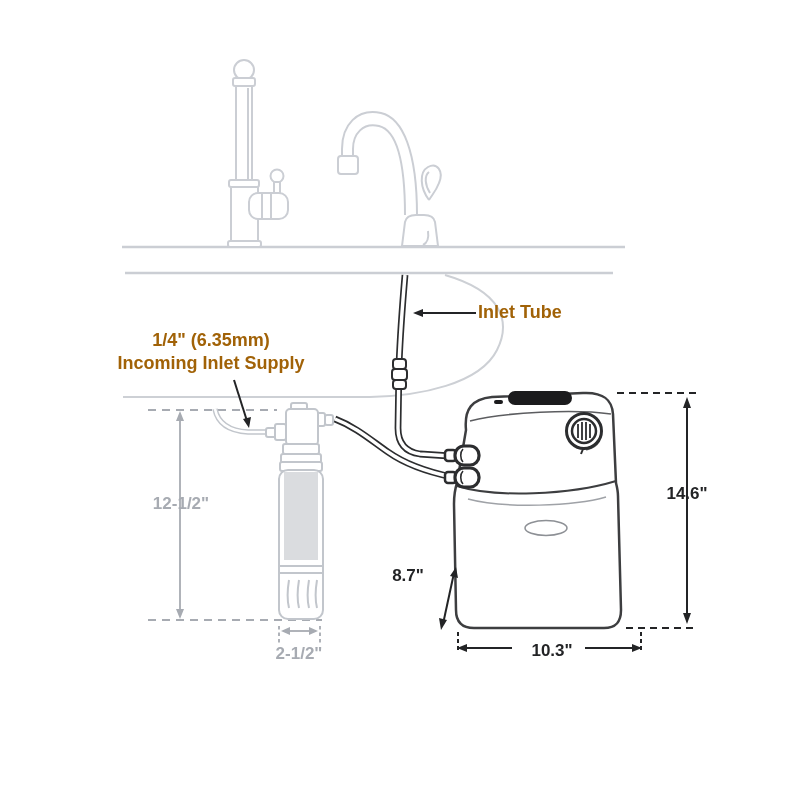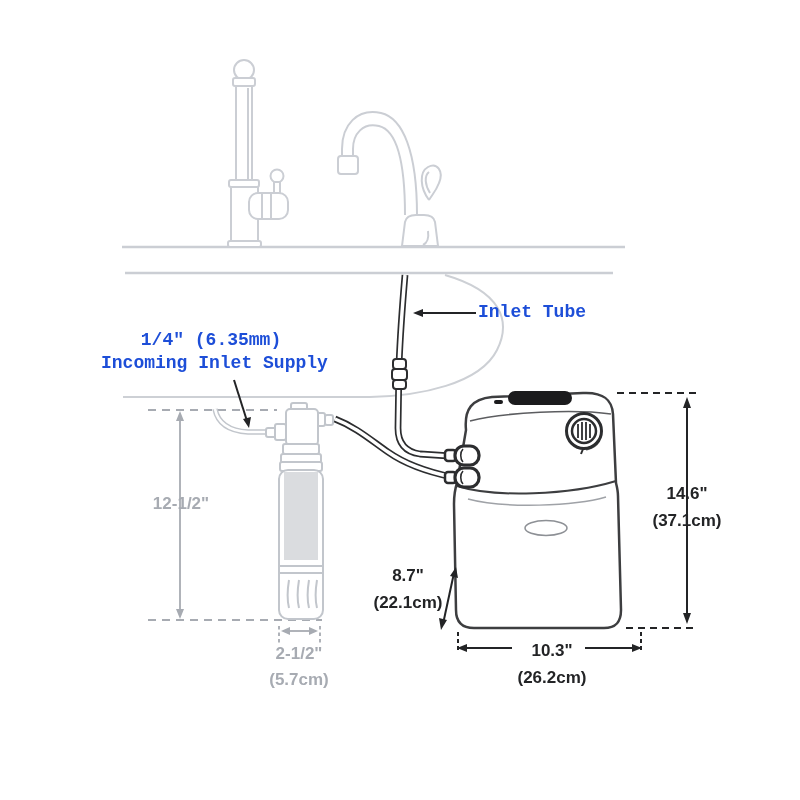--- a/index.html
+++ b/index.html
@@ -1,21 +1,21 @@
 <!DOCTYPE html>
 <html><head>
 <meta charset="utf-8">
 <style>
   html,body{margin:0;padding:0;background:#ffffff;}
   .stage{position:relative;width:800px;height:800px;background:#ffffff;overflow:hidden;
          font-family:"Liberation Sans", sans-serif;}
   .stage svg{position:absolute;left:0;top:0;}
   .lbl{position:absolute;font-weight:bold;white-space:nowrap;}
   .lbl.center{text-align:center;}
-  .dark{color:#1d4ed8;font-family:Liberation Mono, monospace;}
+  .dark{color:#a16207;}
   .dim-dark{color:#232426;}
   .dim-gray{color:#a7abb2;}
   .fs18{font-size:18px;line-height:23px;}
   .fs17{font-size:17px;line-height:26px;}
   .fs17t{font-size:17px;line-height:27px;}
 </style>
 </head>
 <body>
 
 <div class="stage">
@@ -184,31 +184,27 @@
     <div>1/4" (6.35mm)</div>
     <div>Incoming Inlet Supply</div>
   </div>
 
   <div class="lbl dim-gray fs17 center" style="left:121px;top:491px;width:120px;">
     <div>12-1/2"</div>
   </div>
 
   <div class="lbl dim-gray fs17 center" style="left:239px;top:641px;width:120px;">
     <div>2-1/2"</div>
-    <div>(5.7cm)</div>
   </div>
 
   <div class="lbl dim-dark fs17t center" style="left:353px;top:562px;width:110px;">
     <div>8.7"</div>
-    <div>(22.1cm)</div>
   </div>
 
   <div class="lbl dim-dark fs17t center" style="left:627px;top:480px;width:120px;">
     <div>14.6"</div>
-    <div>(37.1cm)</div>
   </div>
 
   <div class="lbl dim-dark fs17t center" style="left:492px;top:637px;width:120px;">
     <div>10.3"</div>
-    <div>(26.2cm)</div>
   </div>
 
 </div>
 
 </body></html>

